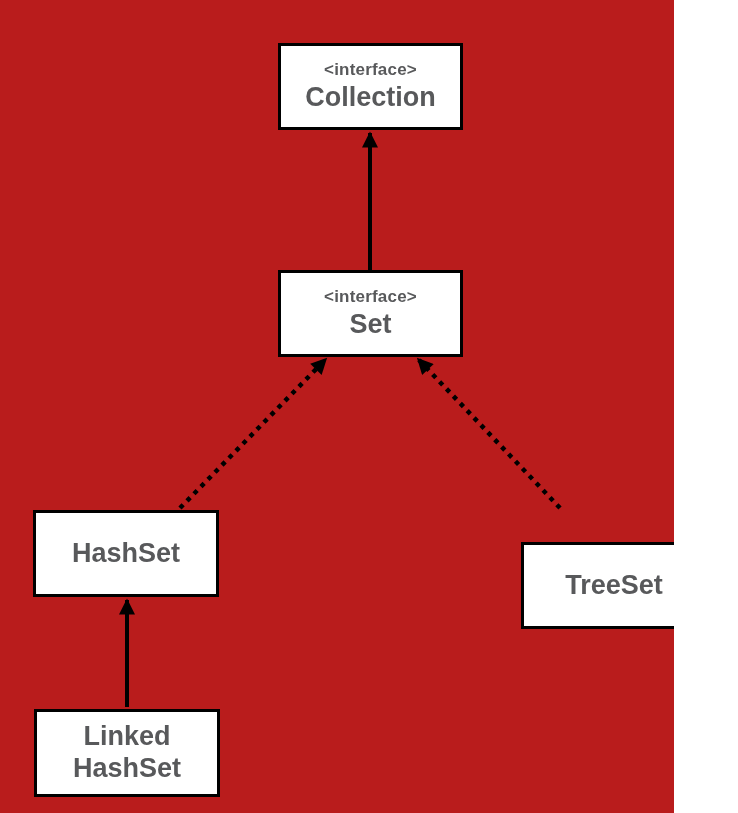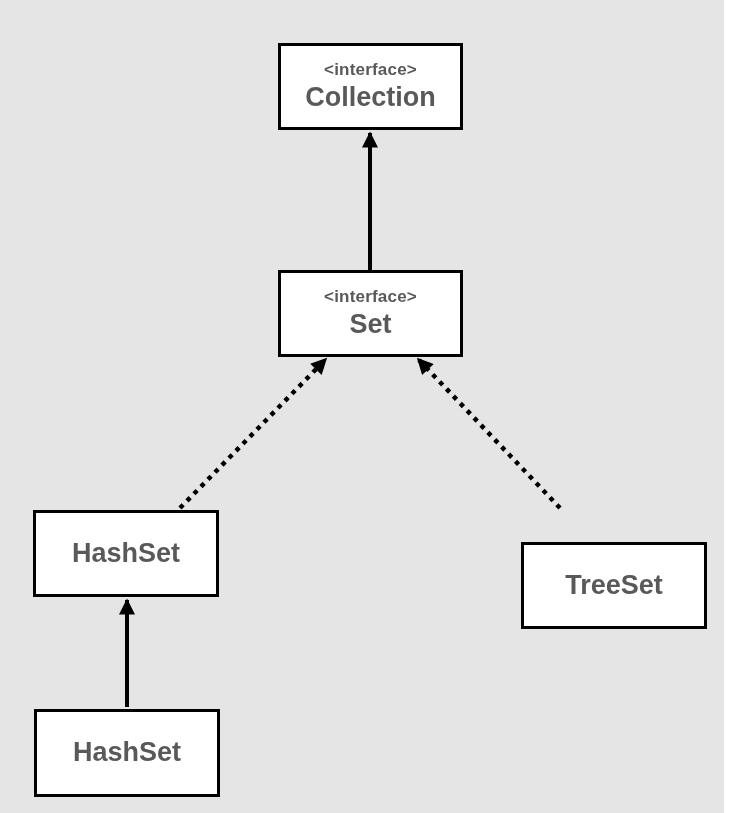--- a/index.html
+++ b/index.html
@@ -2,25 +2,26 @@
 <html><head>
 <meta charset="utf-8">
 <style>
   html, body {
     margin: 0;
     padding: 0;
     background: #ffffff;
   }
   .stage {
     position: relative;
-    width: 724px;
+    width: 631px;
     height: 813px;
-    background: #e5e5e5;
+    background: #b91c1c;
     font-family: "Liberation Sans", sans-serif;
     overflow: hidden;
+    padding-left: 43px;
   }
   .edges-layer {
     position: absolute;
     left: 0;
     top: 0;
     width: 738px;
     height: 813px;
   }
   .node {
     position: absolute;
@@ -83,16 +84,17 @@
 
   <div class="node node-hashset">
     <div class="label">HashSet</div>
   </div>
 
   <div class="node node-treeset">
     <div class="label">TreeSet</div>
   </div>
 
   <div class="node node-linkedhashset">
+    <div class="label">Linked</div>
     <div class="label">HashSet</div>
   </div>
 
 </div>
 
 </body></html>

